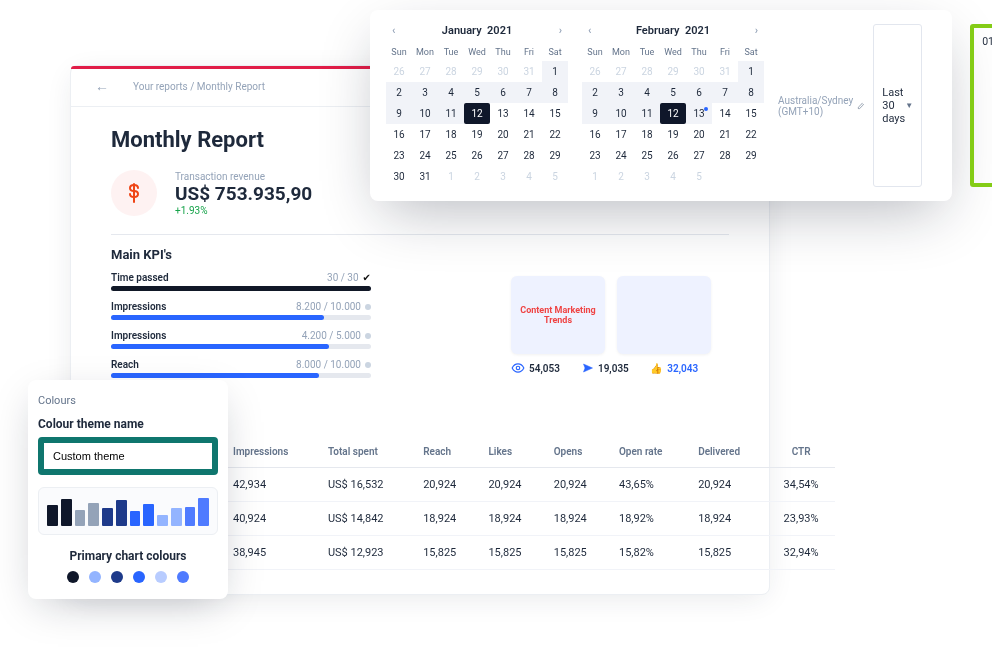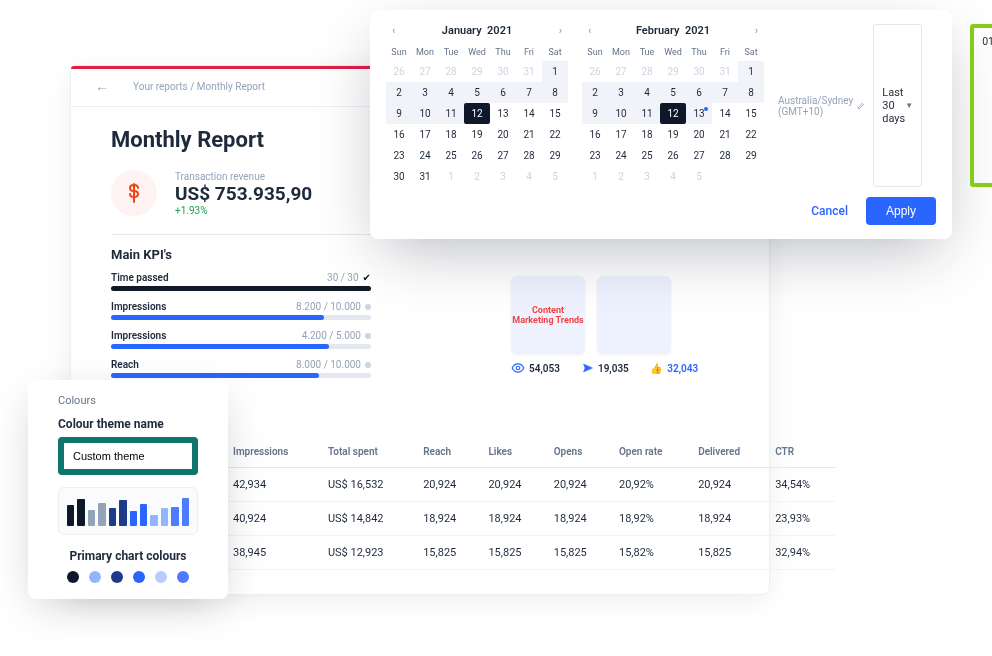--- a/index.html
+++ b/index.html
@@ -27,34 +27,34 @@
   .kpi .row .val { color:#94a3b8; }
   .bar-track { height:5px; background:#e5e8ee; border-radius:3px; position:relative; }
   .bar-fill { position:absolute; height:100%; border-radius:3px; left:0; top:0;}
   .bar-black { background:#111827;}
   .bar-blue { background:#2965ff;}
   .kpi-check { color:#111; font-size:10px; margin-left:4px;}
   .kpi-dot { width:6px; height:6px; border-radius:50%; background:#cbd5e1; display:inline-block; margin-left:4px;}
 
   
   .thumbs { position:absolute; left:440px; top:210px; display:flex; gap:12px; }
-  .thumb { width:74px; height:78px; border-radius:6px; background:#eef2ff; display:flex; align-items:center; justify-content:center; font-size:9px; text-align:center; font-weight:700; box-shadow:0 1px 3px rgba(0,0,0,.06);}
+  .thumb { width:94px; height:78px; border-radius:6px; background:#eef2ff; display:flex; align-items:center; justify-content:center; font-size:9px; text-align:center; font-weight:700; box-shadow:0 1px 3px rgba(0,0,0,.06);}
   .thumb.red span { color:#ef4444;}
   .metrics-row { position:absolute; left:440px; top:295px; display:flex; gap:22px; font-size:10px; font-weight:600;}
   .metric { display:flex; align-items:center; gap:4px;}
   .metric.eye svg { stroke:#2965ff;}
   .metric.send svg { stroke:#2965ff; fill:#2965ff;}
   .metric.like { color:#2965ff;}
 
   
   .data-table { position:absolute; left:154px; top:370px; width:610px; }
   .data-table table { width:100%; border-collapse:collapse; font-size:11px;}
   .data-table th { text-align:left; padding:10px 8px; font-weight:600; color:#64748b; border-bottom:1px solid #e5e8ee; font-size:10px;}
   .data-table td { padding:10px 8px; border-bottom:1px solid #f1f3f8; color:#1e293b;}
-  .data-table th:last-child, .data-table td:last-child { text-align:left; }
+  .data-table th:last-child, .data-table td:last-child { text-align:center; }
 
   
   .picker { position:absolute; left:370px; top:10px; width:582px; background:#fff; border-radius:8px; box-shadow: 0 20px 60px -12px rgba(15,23,42,.30); padding:14px 16px 14px 16px; }
   .picker-top { display:flex; gap:14px; }
   .cal { flex:0 0 182px;}
   .cal-head { display:flex; align-items:center; justify-content:space-between; font-weight:600; font-size:11px; margin-bottom:6px;}
   .cal-head .nav { color:#94a3b8; cursor:pointer; padding:0 6px;}
   .grid { display:grid; grid-template-columns:repeat(7,1fr); gap:0;}
   .dow { text-align:center; font-size:9px; color:#64748b; padding:4px 0;}
   .day { text-align:center; font-size:10px; padding:5px 0; position:relative;}
@@ -69,21 +69,21 @@
   .select .caret { font-size:8px; color:#64748b;}
   .date-inputs { display:flex; gap:8px;}
   .date-inputs .inp { flex:1; border:4px solid #84cc16; border-radius:3px; padding:7px 8px; font-size:10.5px; text-align:left;margin-left:40px;}
   .compare { display:flex; align-items:center; gap:6px; font-size:11px; font-weight:600; color:#1e293b; margin-top:2px;}
   .compare .box { width:12px; height:12px; border:1.5px solid #94a3b8; border-radius:2px;}
   .picker-actions { display:flex; justify-content:flex-end; gap:18px; margin-top:10px; align-items:center;}
   .btn-cancel { color:#2965ff; font-size:12px; font-weight:500; cursor:pointer;}
   .btn-apply { background:#2965ff; color:#fff; font-size:12px; font-weight:500; border:none; padding:7px 20px; border-radius:4px; cursor:pointer;}
 
   
-  .colours { position:absolute; left:28px; top:380px; width:200px; background:#fff; border-radius:8px; box-shadow:0 12px 40px -10px rgba(15,23,42,.25); padding:14px 30px 16px;}
+  .colours { position:absolute; left:28px; top:380px; width:200px; background:#fff; border-radius:8px; box-shadow:0 12px 40px -10px rgba(15,23,42,.25); padding:14px 10px 16px;}
   .colours .sect { font-size:11px; color:#64748b; margin-bottom:10px;}
   .colours label { font-size:12px; font-weight:700; display:block; margin-bottom:6px;}
   .theme-input { border:6px solid #0f766e; border-radius:4px; padding:7px 9px; width:100%; font-size:11px; margin-bottom:12px;}
   .bar-preview { display:flex; align-items:flex-end; gap:3px; height:48px; background:#fafbfd; border:1px solid #eceff3; border-radius:6px; padding:8px; margin-bottom:14px;}
   .bar-preview span { flex:1; border-radius:1px;}
   .swatches { display:flex; justify-content:center; gap:10px; margin-top:8px;}
   .swatches .sw { width:12px; height:12px; border-radius:50%; }
   .colours .primary-title { font-size:12px; font-weight:700; text-align:center;}
 </style>
 </head>
@@ -197,21 +197,21 @@
               <th>CTR</th>
             </tr>
           </thead>
           <tbody id="tbody">
             <tr>
               <td>42,934</td>
               <td>US$ 16,532</td>
               <td>20,924</td>
               <td>20,924</td>
               <td>20,924</td>
-              <td>20,92%</td>
+              <td>43,65%</td>
               <td>20,924</td>
               <td>34,54%</td>
             </tr>
             <tr>
               <td>40,924</td>
               <td>US$ 14,842</td>
               <td>18,924</td>
               <td>18,924</td>
               <td>18,924</td>
               <td>18,92%</td>
@@ -363,24 +363,20 @@
         <div class="date-inputs">
           <div class="inp">01/12/2021</div>
           <div class="inp">02/12/2021</div>
         </div>
         <div class="compare">
           <span class="box"></span>
           <span>Compare to</span>
         </div>
       </div>
     </div>
-    <div class="picker-actions">
-      <span class="btn-cancel">Cancel</span>
-      <button class="btn-apply">Apply</button>
-    </div>
   </div>
 
   <div class="colours">
     <div class="sect">Colours</div>
     <label>Colour theme name</label>
     <input class="theme-input" value="Custom theme" style="">
     <div class="bar-preview" id="bar-preview">
         <span style="height: 70%; background: rgb(15, 23, 42);"></span>
         <span style="height: 90%; background: rgb(15, 23, 42);"></span>
         <span style="height: 55%; background: rgb(148, 163, 184);"></span>

